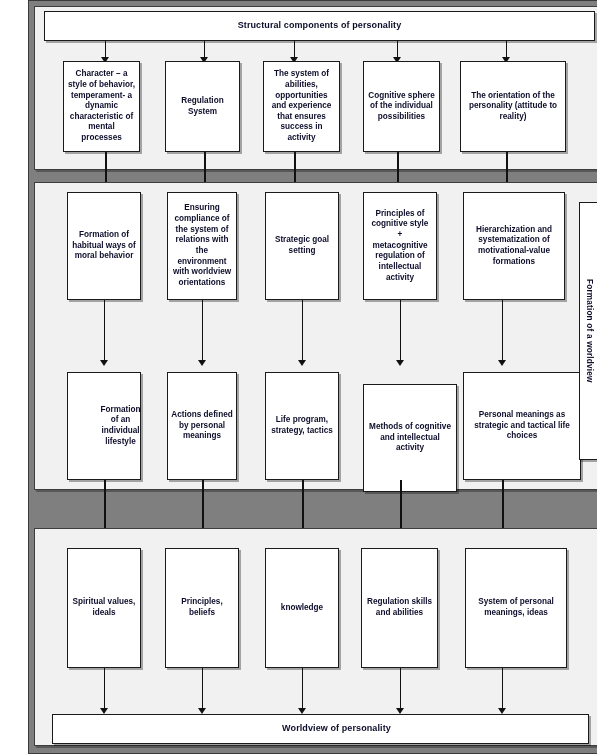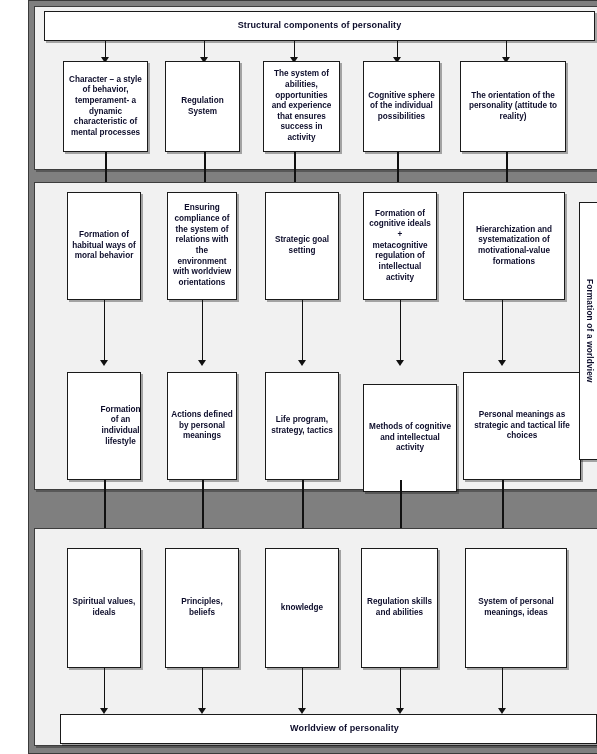--- a/index.html
+++ b/index.html
@@ -115,21 +115,21 @@
   <div class="arrow" style="left:73px; top:57px;"></div>
   <div class="line" style="left:176px; top:41px; height:20px;"></div>
   <div class="arrow" style="left:172px; top:57px;"></div>
   <div class="line" style="left:266px; top:41px; height:20px;"></div>
   <div class="arrow" style="left:262px; top:57px;"></div>
   <div class="line" style="left:369px; top:41px; height:20px;"></div>
   <div class="arrow" style="left:365px; top:57px;"></div>
   <div class="line" style="left:478px; top:41px; height:20px;"></div>
   <div class="arrow" style="left:474px; top:57px;"></div>
 
-  <div class="node wide-text" style="left:35px; top:61px; width:85px; height:91px;">Character – a style of behavior, temperament- a dynamic characteristic of  mental processes</div>
+  <div class="node wide-text" style="left:35px; top:61px; width:77px; height:91px;">Character – a style of behavior, temperament- a dynamic characteristic of  mental processes</div>
   <div class="node" style="left:137px; top:61px; width:75px; height:91px;">Regulation System</div>
   <div class="node wide-text" style="left:235px; top:61px; width:77px; height:91px;">The system of abilities, opportunities and experience that ensures success in activity</div>
   <div class="node" style="left:335px; top:61px; width:77px; height:91px;">Cognitive sphere of the individual possibilities</div>
   <div class="node" style="left:432px; top:61px; width:106px; height:91px;">The orientation of the personality (attitude to reality)</div>
 
   <div class="line thick" style="left:77px; top:152px; height:35px;"></div>
   <div class="arrow" style="left:73px; top:184px;"></div>
   <div class="line thick" style="left:176px; top:152px; height:35px;"></div>
   <div class="arrow" style="left:172px; top:184px;"></div>
   <div class="line thick" style="left:266px; top:152px; height:35px;"></div>
@@ -137,21 +137,21 @@
   <div class="line thick" style="left:369px; top:152px; height:35px;"></div>
   <div class="arrow" style="left:365px; top:184px;"></div>
   <div class="line thick" style="left:478px; top:152px; height:35px;"></div>
   <div class="arrow" style="left:474px; top:184px;"></div>
 
   <div class="panel" style="left:6px; top:182px; width:567px; height:308px;"></div>
 
   <div class="node" style="left:39px; top:192px; width:74px; height:108px;">Formation of habitual ways of moral behavior</div>
   <div class="node wide-text" style="left:139px; top:192px; width:70px; height:108px;">Ensuring compliance of the system of relations with the environment with worldview orientations</div>
   <div class="node" style="left:237px; top:192px; width:74px; height:108px;">Strategic goal setting</div>
-  <div class="node" style="left:335px; top:192px; width:74px; height:108px;">Formation of cognitive ideals
+  <div class="node" style="left:335px; top:192px; width:74px; height:108px;">Principles of cognitive style
 +
 metacognitive regulation of intellectual activity</div>
   <div class="node" style="left:435px; top:192px; width:102px; height:108px;">Hierarchization and systematization of motivational-value formations</div>
 
   <div class="line" style="left:76px; top:300px; height:62px;"></div>
   <div class="arrow" style="left:72px; top:360px;"></div>
   <div class="line" style="left:174px; top:300px; height:62px;"></div>
   <div class="arrow" style="left:170px; top:360px;"></div>
   <div class="line" style="left:274px; top:300px; height:62px;"></div>
   <div class="arrow" style="left:270px; top:360px;"></div>
@@ -193,15 +193,15 @@
   <div class="arrow" style="left:72px; top:708px;"></div>
   <div class="line" style="left:174px; top:668px; height:43px;"></div>
   <div class="arrow" style="left:170px; top:708px;"></div>
   <div class="line" style="left:274px; top:668px; height:43px;"></div>
   <div class="arrow" style="left:270px; top:708px;"></div>
   <div class="line" style="left:372px; top:668px; height:43px;"></div>
   <div class="arrow" style="left:368px; top:708px;"></div>
   <div class="line" style="left:474px; top:668px; height:43px;"></div>
   <div class="arrow" style="left:470px; top:708px;"></div>
 
-  <div class="node banner" style="left:32px; top:714px; width:537px; height:30px;padding-left:35px;">Worldview of personality</div>
+  <div class="node banner" style="left:24px; top:714px; width:537px; height:30px;padding-left:35px;">Worldview of personality</div>
 
 </div>
 
 </body></html>

